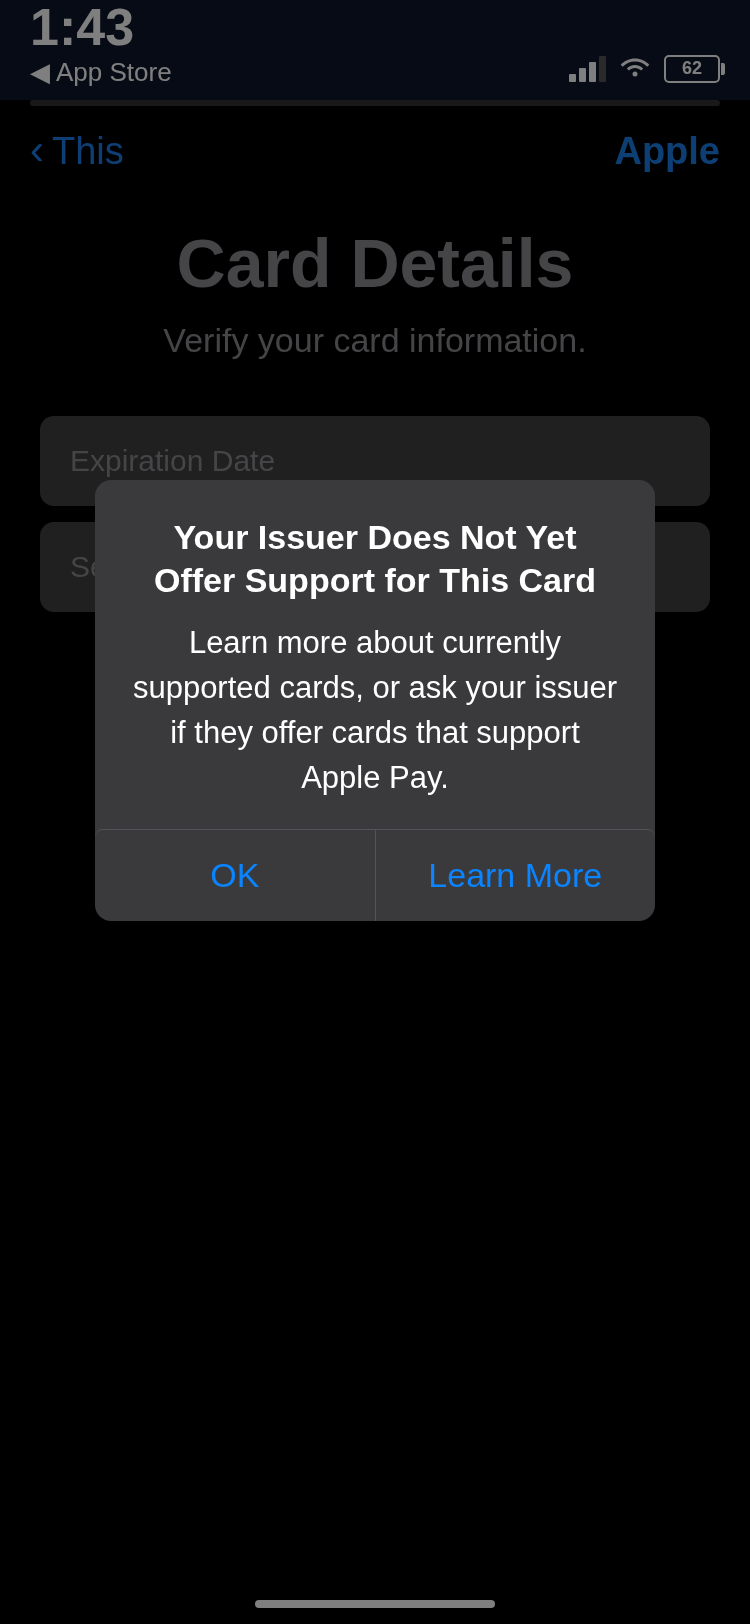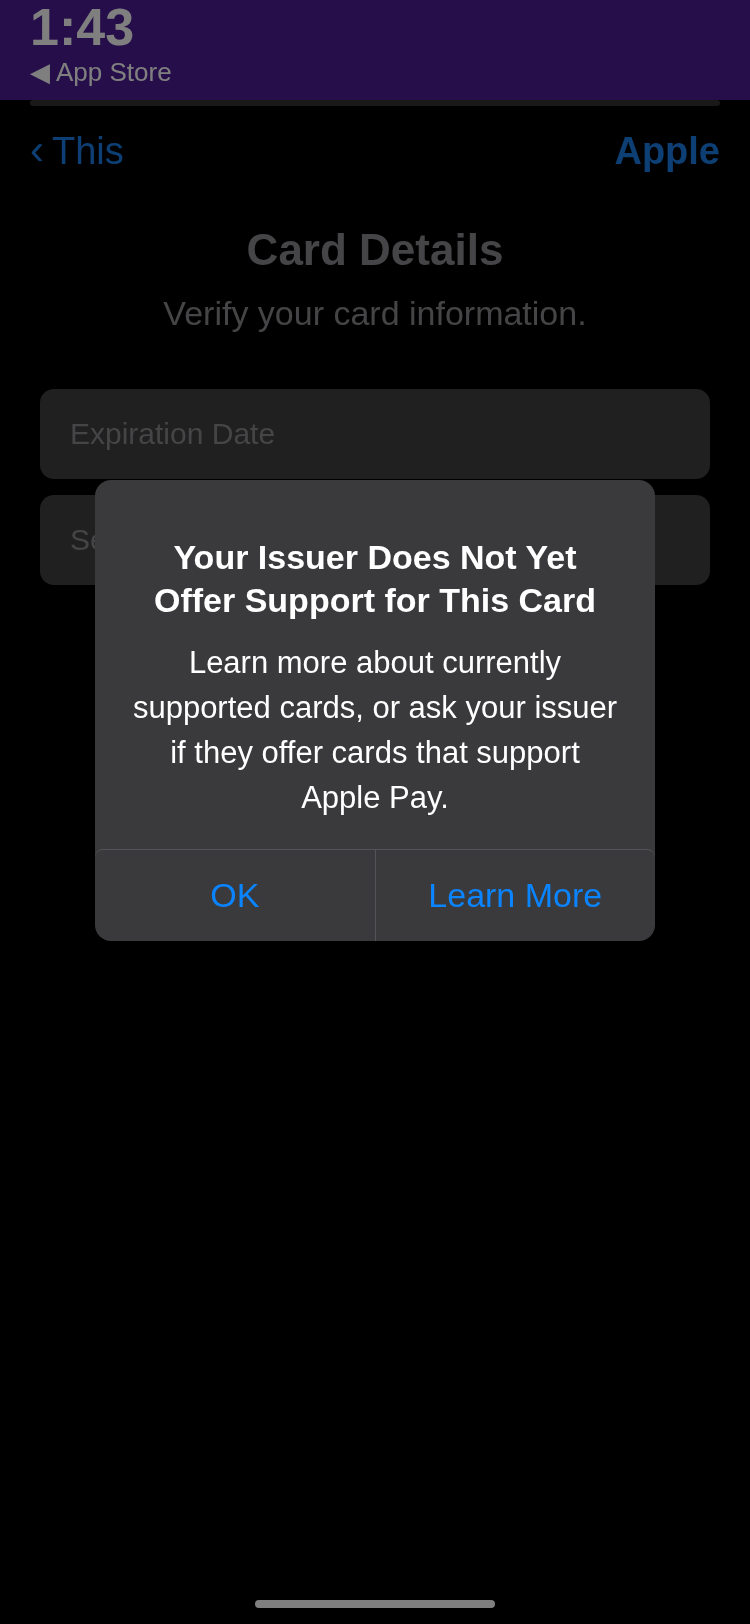--- a/index.html
+++ b/index.html
@@ -11,21 +11,21 @@
       background: #000;
       font-family: -apple-system, 'SF Pro Display', 'Helvetica Neue', sans-serif;
       overflow: hidden;
       position: relative;
     }
 
     
     .status-bar {
       width: 100%;
       height: 100px;
-      background: #4c1d95;
+      background: #0f172a;
       display: flex;
       align-items: flex-end;
       justify-content: space-between;
       padding: 0 30px 12px 30px;
     }
 
     .status-left {
       display: flex;
       flex-direction: column;
       align-items: flex-start;
@@ -139,21 +139,21 @@
       cursor: pointer;
     }
 
     
     .page-content {
       padding: 30px 40px 0;
       position: relative;
     }
 
     .page-title {
-      font-size: 44px;
+      font-size: 68px;
       font-weight: 700;
       color: #8a8a8e;
       text-align: center;
       line-height: 1.1;
       margin-bottom: 20px;
     }
 
     .page-subtitle {
       font-size: 34px;
       color: #8a8a8e;
@@ -195,21 +195,20 @@
       width: 560px;
       background: #3a3a3c;
       border-radius: 16px;
       z-index: 20;
       overflow: hidden;
     }
 
     .alert-body {
       padding: 36px 36px 28px;
       text-align: center;
-      margin-top: 20px;
     }
 
     .alert-title {
       font-size: 34px;
       font-weight: 700;
       color: #fff;
       line-height: 1.25;
       margin-bottom: 20px;
     }
 
@@ -257,20 +256,38 @@
 <body>
 
 <div class="status-bar">
   <div class="status-left">
     <span class="status-time">1:43</span>
     <span class="status-appstore">
       <span>◀</span>
       <span>App Store</span>
     </span>
   </div>
+  <div class="status-right">
+    <div class="signal-bars">
+      <div class="signal-bar" style="height:8px;"></div>
+      <div class="signal-bar" style="height:14px;"></div>
+      <div class="signal-bar" style="height:20px;"></div>
+      <div class="signal-bar" style="height:26px; background:#555;"></div>
+    </div>
+    <span class="wifi-icon">
+      <svg width="30" height="24" viewBox="0 0 30 24" fill="white">
+        <path d="M15 18.5a2.5 2.5 0 100 5 2.5 2.5 0 000-5z"></path>
+        <path d="M15 12c-3.2 0-6.1 1.3-8.2 3.4l2.1 2.1c1.6-1.6 3.8-2.5 6.1-2.5s4.5.9 6.1 2.5l2.1-2.1C21.1 13.3 18.2 12 15 12z"></path>
+        <path d="M15 5.5C9.4 5.5 4.3 7.9 0.7 11.7l2.1 2.1C6.1 10.4 10.3 8.5 15 8.5s8.9 1.9 12.2 5.3l2.1-2.1C25.7 7.9 20.6 5.5 15 5.5z"></path>
+      </svg>
+    </span>
+    <div class="battery">
+      <span>62</span>
+    </div>
+  </div>
 </div>
 
 <div style="padding: 0 30px;">
   <div class="scroll-bar"></div>
 </div>
 
 <div class="nav-bar">
   <div class="back-button">
     <span class="back-chevron">‹</span>
     <span>This</span>

